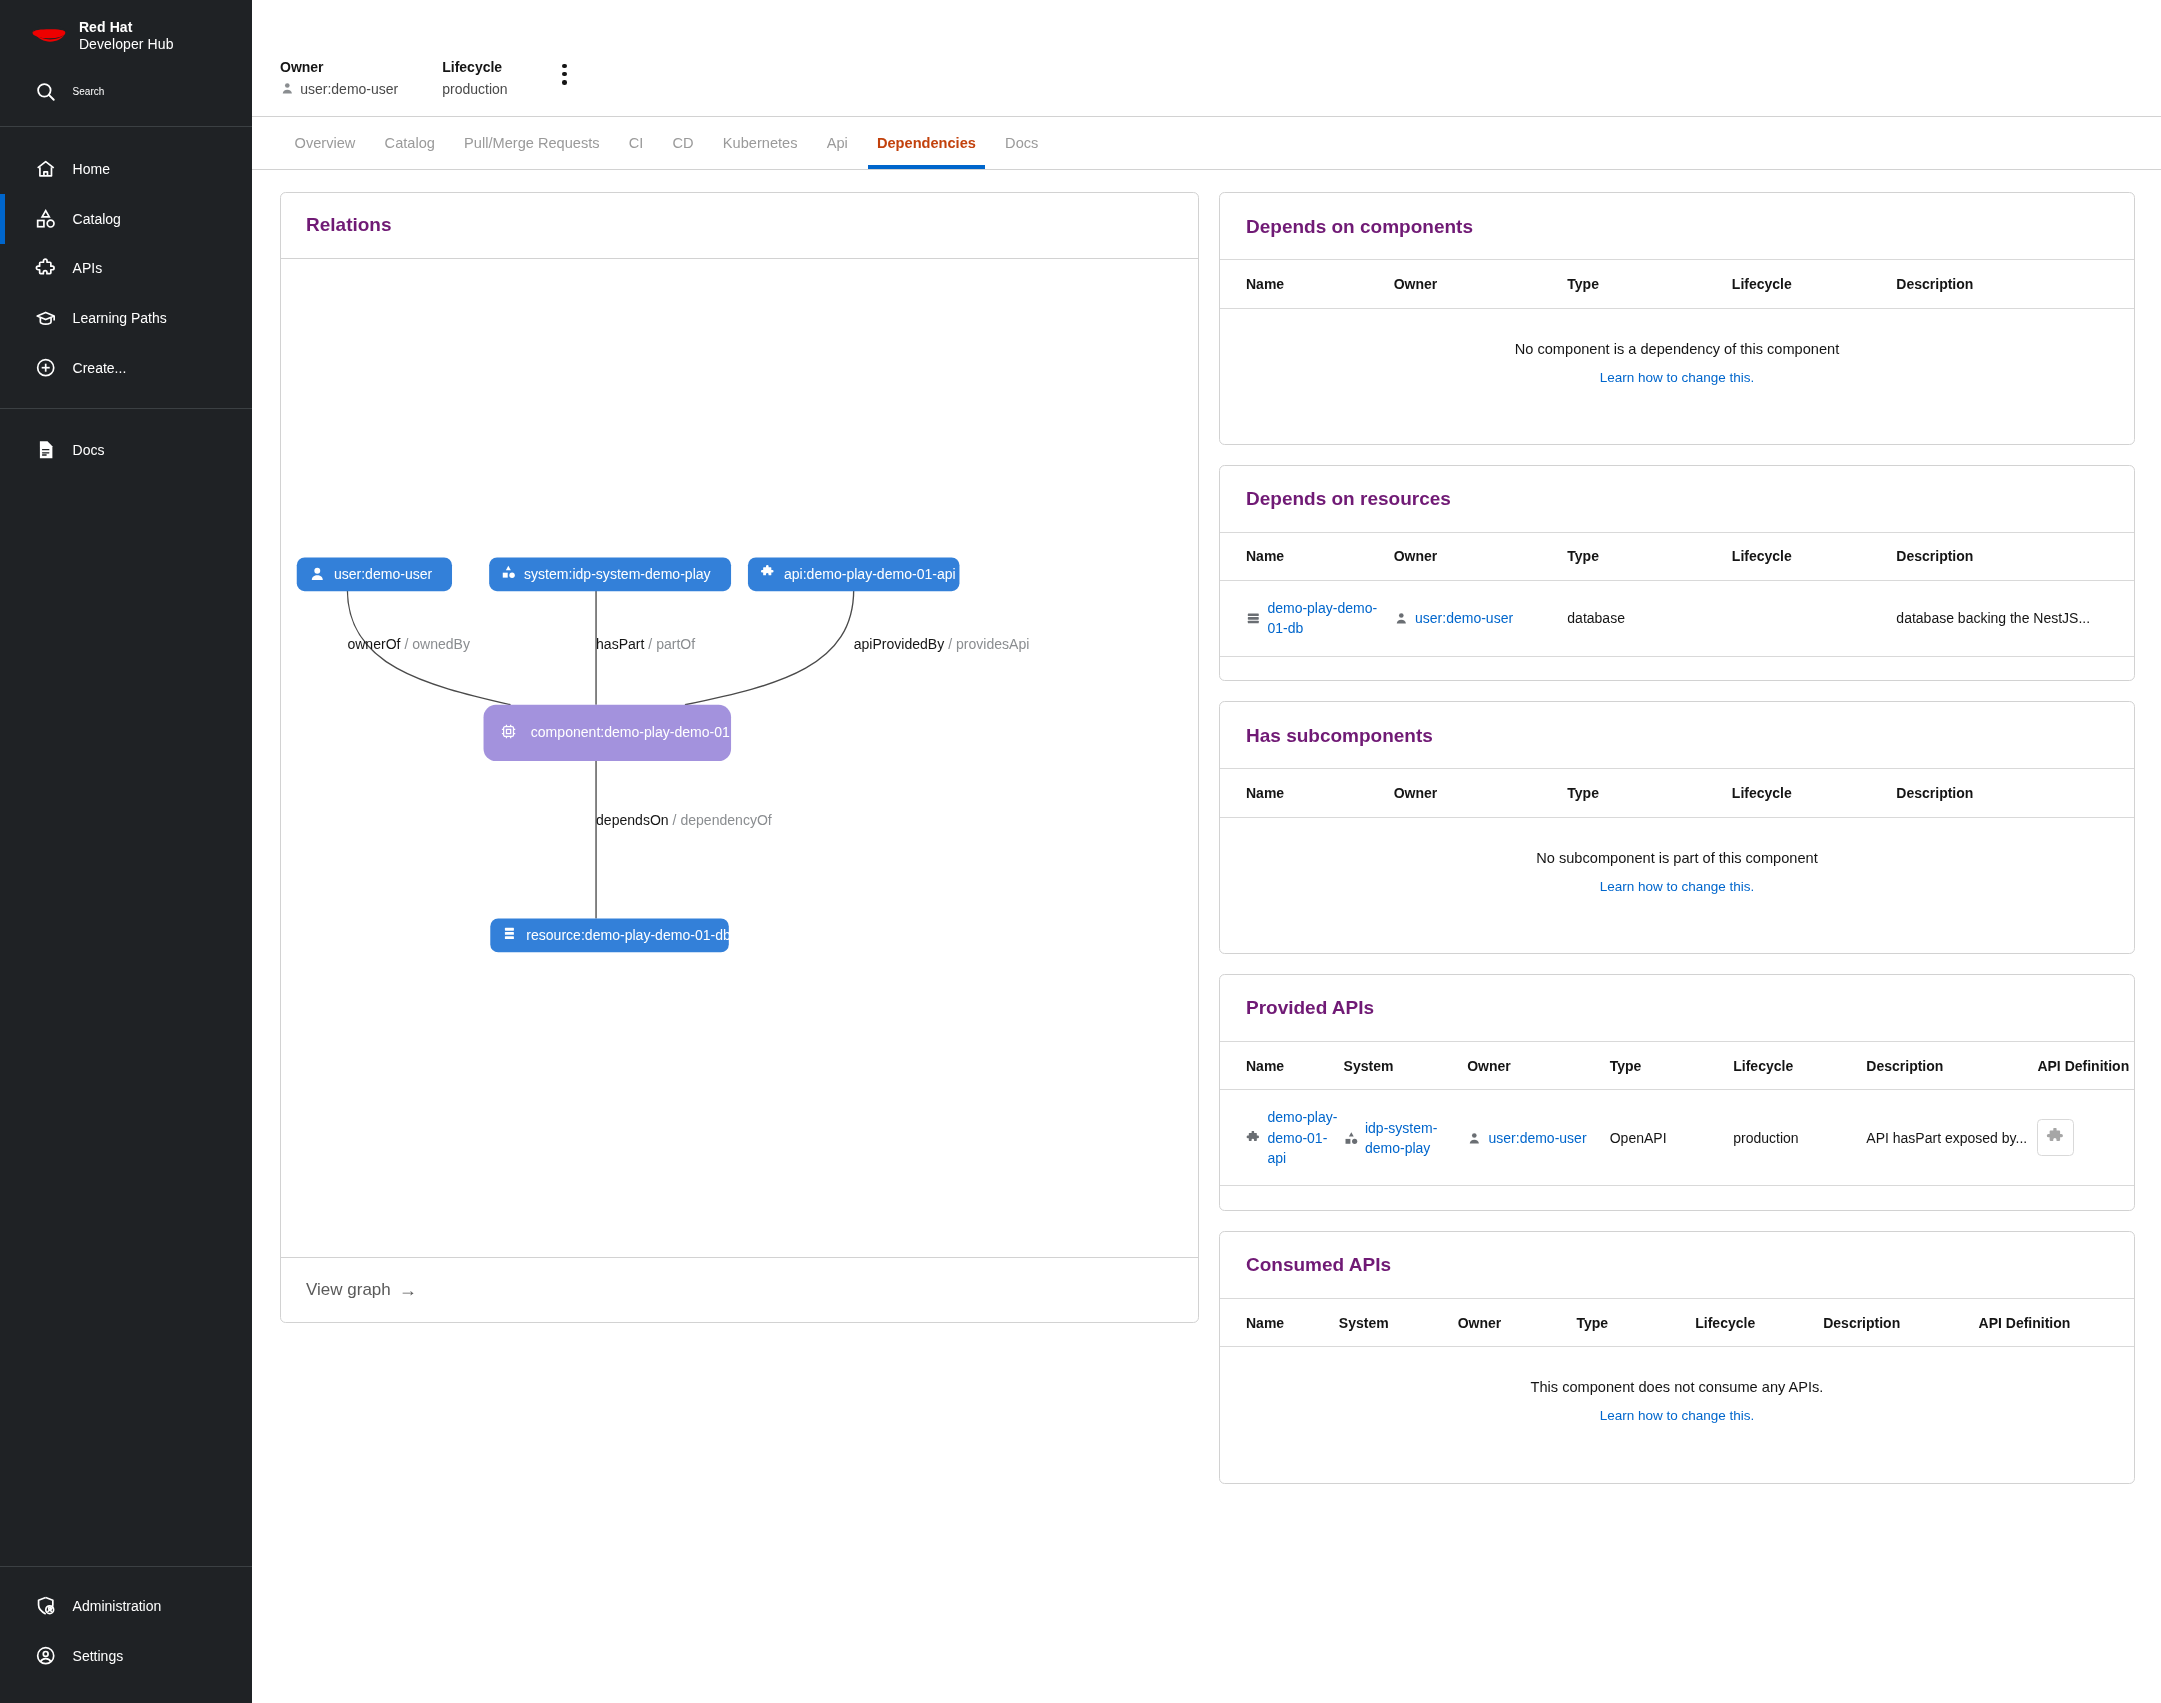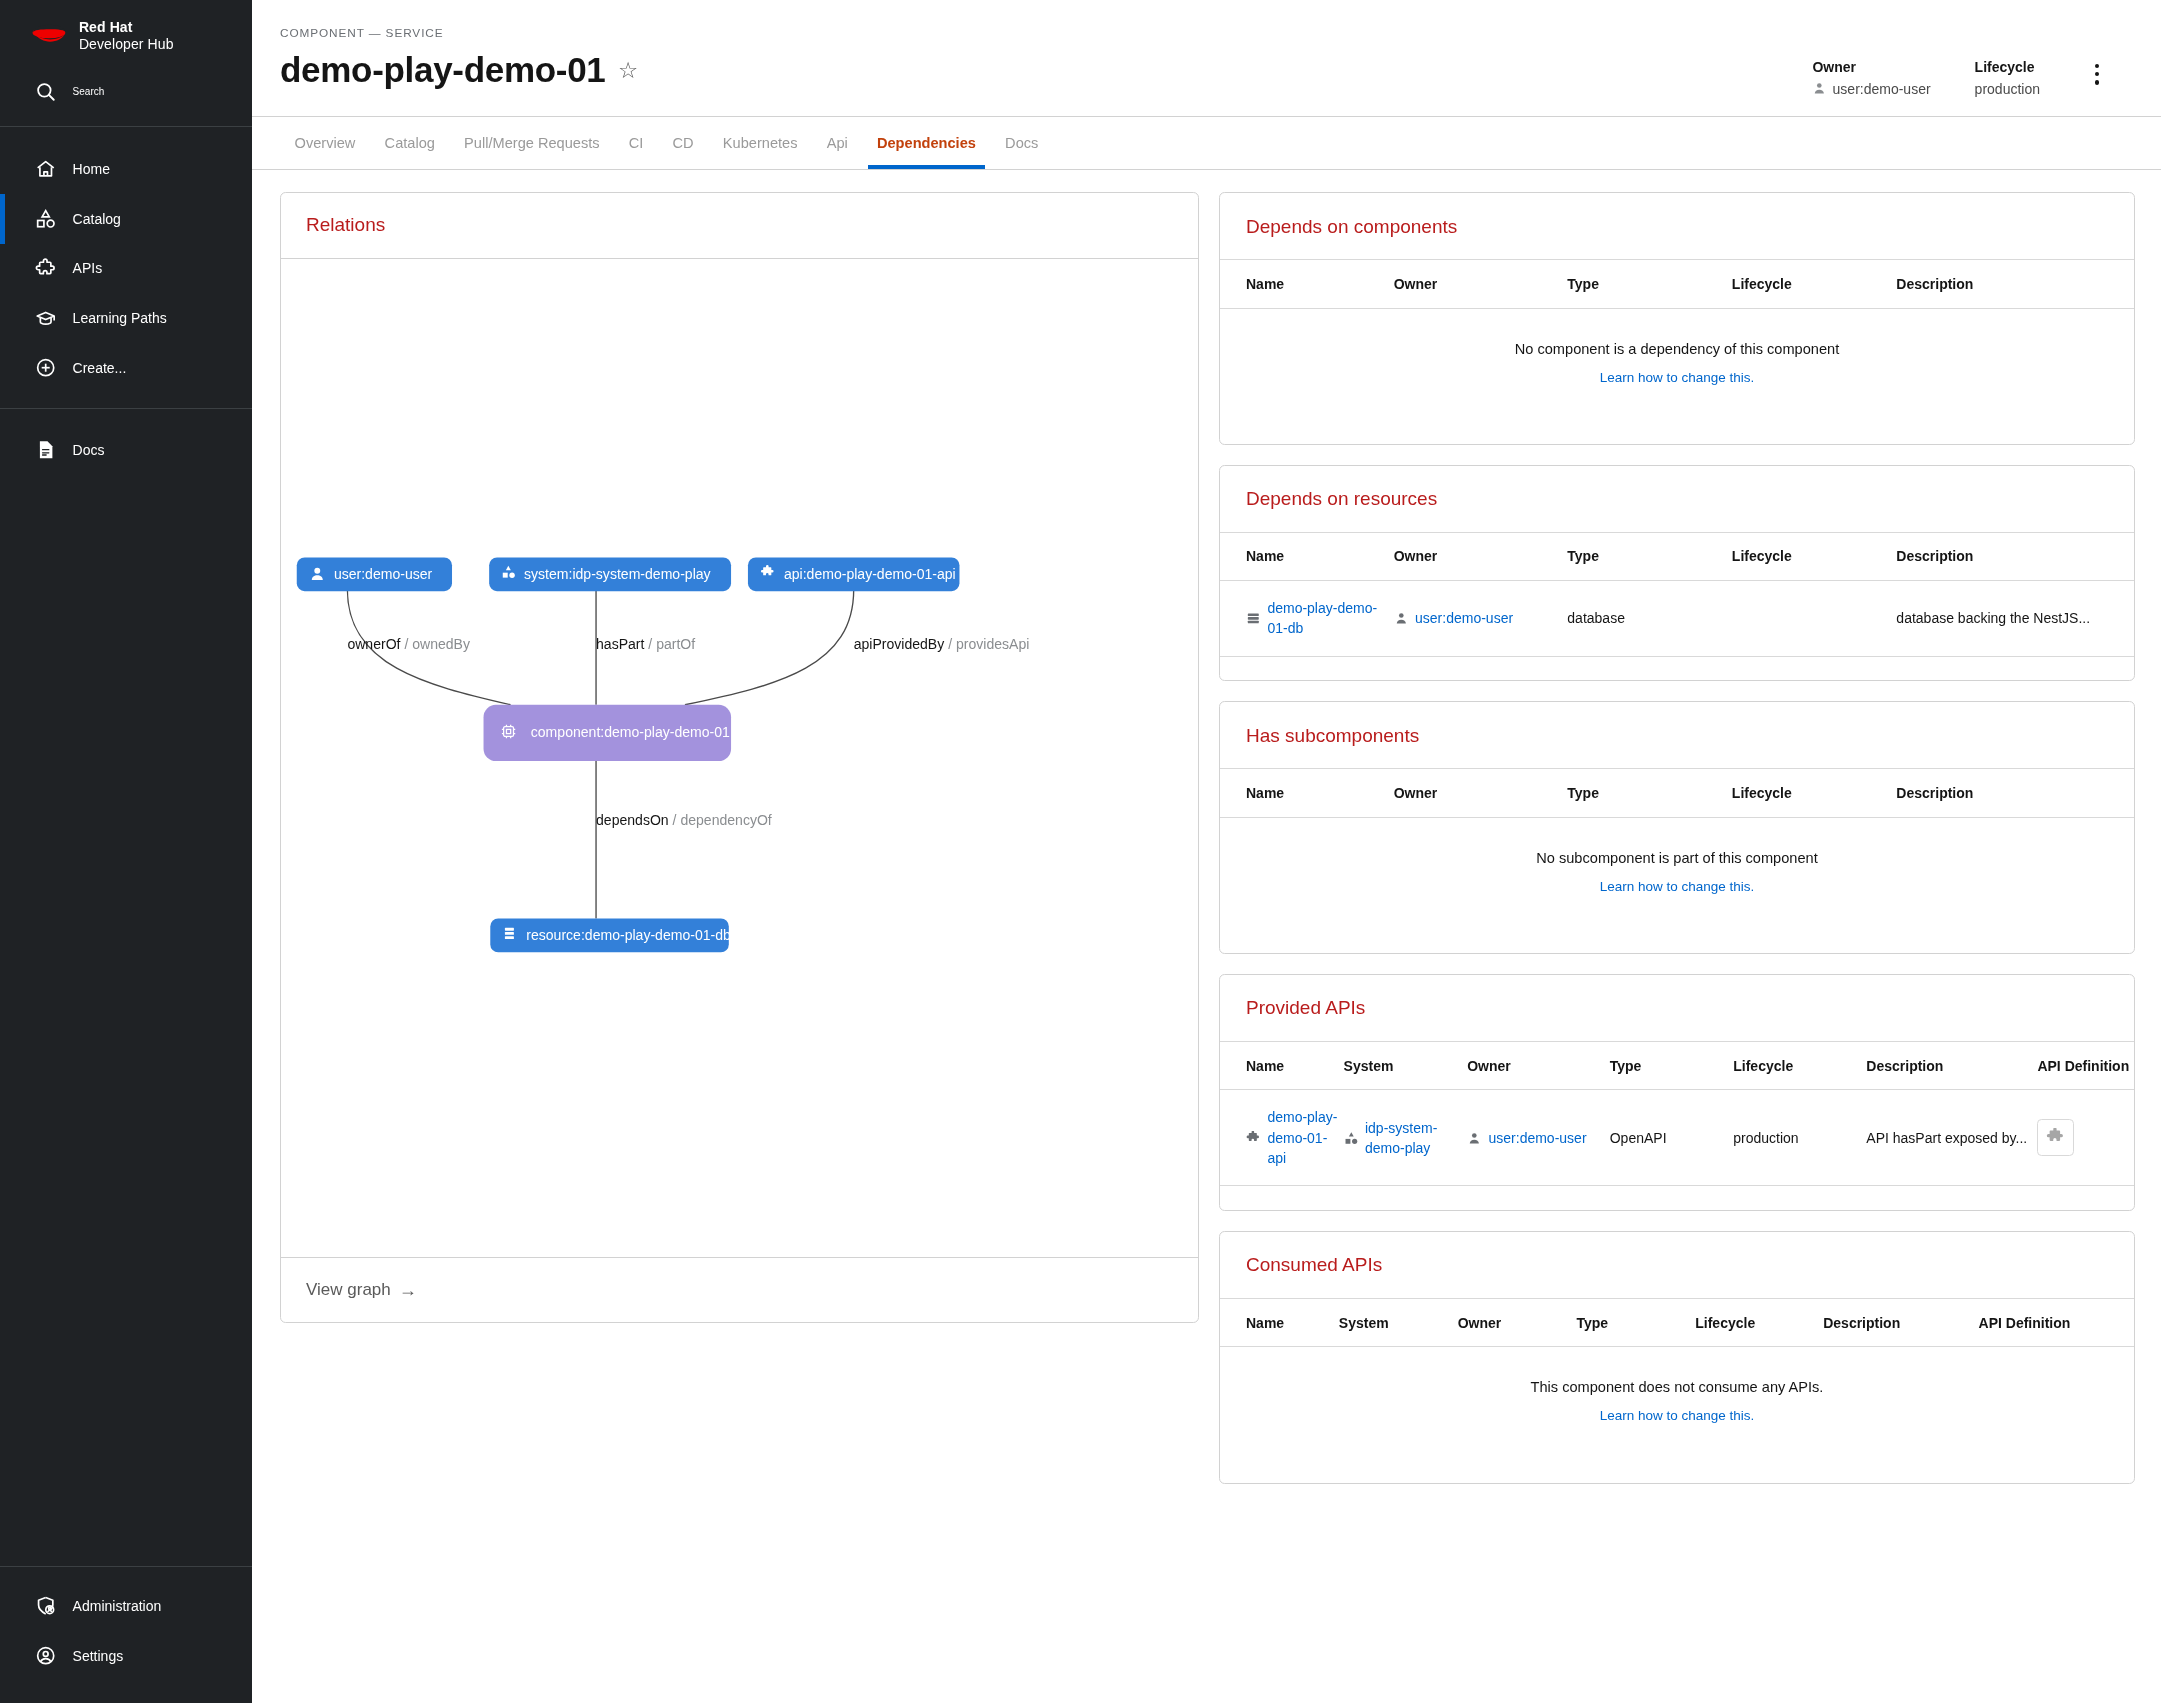--- a/index.html
+++ b/index.html
@@ -96,21 +96,21 @@
     padding: 22.5px 26px 0 28px; background: #fff; overflow: hidden;
   }
   .col-left { flex: 0 0 919px; }
   .col-right { flex: 1 1 auto; display: flex; flex-direction: column; gap: 20px; min-width: 0; }
 
   .card {
     background: #fff; border: 0.6px solid #d2d2d2; border-radius: 5.6px;
     overflow: hidden;
   }
   .card-head { padding: 22.5px 26px 21.4px 26px; }
-  .card-title { font-size: 19px; font-weight: 400; color: #b91c1c; }
+  .card-title { font-size: 19px; font-weight: 700; color: #701a75; }
 
   
   .relations-card { display: flex; flex-direction: column; height: 1131px; }
   .relations-head { padding: 21.4px 0 21.4px 25px; border-bottom: 0.6px solid #d2d2d2; }
   .relations-head .card-title { font-size: 19px; }
   .graph-area { flex: 1 1 auto; position: relative; }
   .graph-svg { position: absolute; inset: 0; width: 100%; height: 100%; }
   .relations-foot { border-top: 0.6px solid #d2d2d2; padding: 21.4px 0 21.4px 25px; }
   .view-graph { font-size: 17px; color: #5a5a5a; display: inline-flex; align-items: center; gap: 7.9px; cursor: pointer; }
   .view-graph .arrow { font-size: 18px; }
@@ -271,27 +271,20 @@
           </span>
           <span>Settings</span>
         </div>
       </div>
     </div>
   </aside>
 
   <section class="main">
 
     <div class="pageheader">
-      <div class="ph-left">
-        <div class="breadcrumb">COMPONENT — SERVICE</div>
-        <div class="title-row">
-          <h1 class="page-title">demo-play-demo-01</h1>
-          <span class="star-btn">☆</span>
-        </div>
-      </div>
       <div class="ph-right">
         <div class="meta-block">
           <div class="meta-label">Owner</div>
           <div class="meta-value">
             <svg viewBox="0 0 24 24">
                 <circle cx="12" cy="7.5" r="3.8"></circle>
                 <path d="M4.5 20.5c0-4 3.4-6.3 7.5-6.3s7.5 2.3 7.5 6.3Z"></path>
               </svg>
             <span>user:demo-user</span>
           </div>

